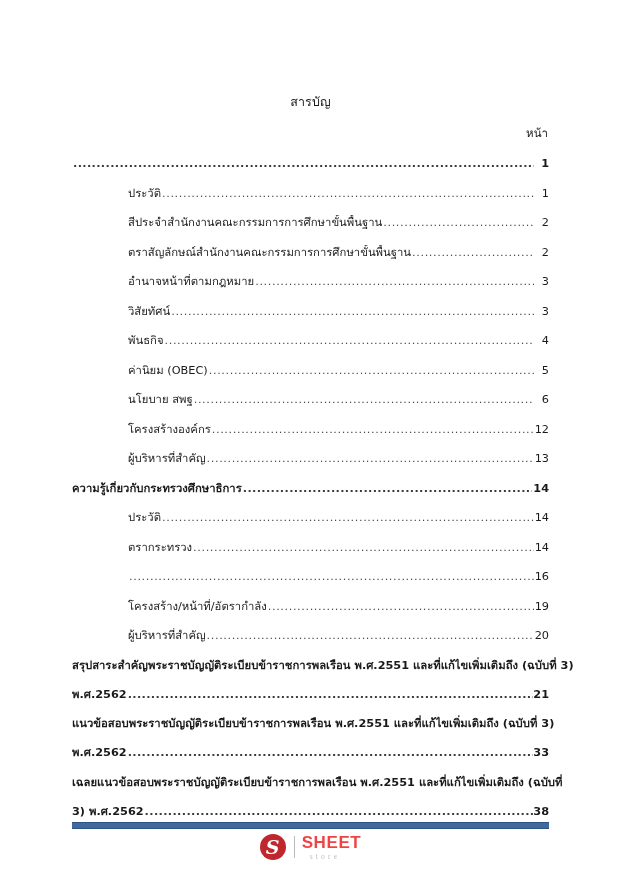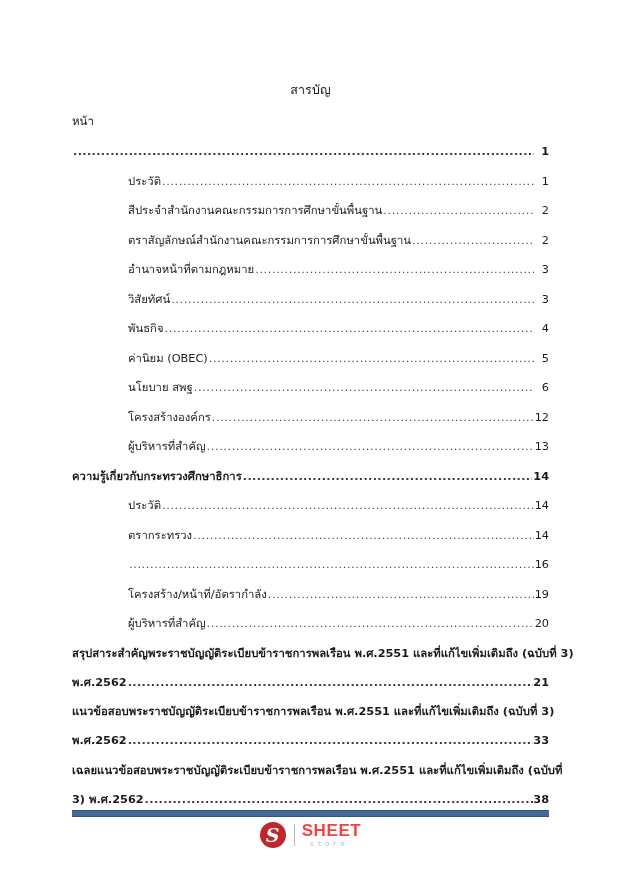--- a/index.html
+++ b/index.html
@@ -13,21 +13,21 @@
     height: 878px;
     position: relative;
     font-family: "DejaVu Sans", "Liberation Sans", sans-serif;
     color: #1a1a1a;
     overflow: hidden;
   }
 
   .page {
     position: absolute;
     left: 0;
-    top: 4px;
+    top: 16px;
     width: 621px;
     height: 672px;
     background: #ffffff;
   }
 
   .content {
     position: absolute;
     left: 72px;
     top: 0;
     width: 477px;
@@ -38,21 +38,21 @@
     text-align: center;
     font-size: 12.5px;
     line-height: 16px;
     padding-top: 78px;
     letter-spacing: 0.1px;
     color: #1a1a1a;
   }
 
   
   .page-col-header {
-    text-align: left;
+    text-align: right;
     font-size: 11.5px;
     line-height: 16px;
     padding-top: 15px;
     padding-right: 1px;
     color: #1a1a1a;
   }
 
   
   .toc-list {
     margin: 0;
@@ -200,21 +200,21 @@
     font-size: 17px;
     font-weight: bold;
     letter-spacing: 0.6px;
     color: #ef4444;
     font-family: Liberation Sans, sans-serif;
   }
   .logo-text .sub {
     font-size: 7.5px;
     letter-spacing: 3.2px;
     color: #bcbcbc;
-    font-family: Liberation Mono, monospace;
+    font-family: Liberation Serif, serif;
     margin-top: 2px;
     margin-left: 8px;
   }
 </style>
 </head>
 <body>
 
 <div class="page">
 
   <div class="content">

